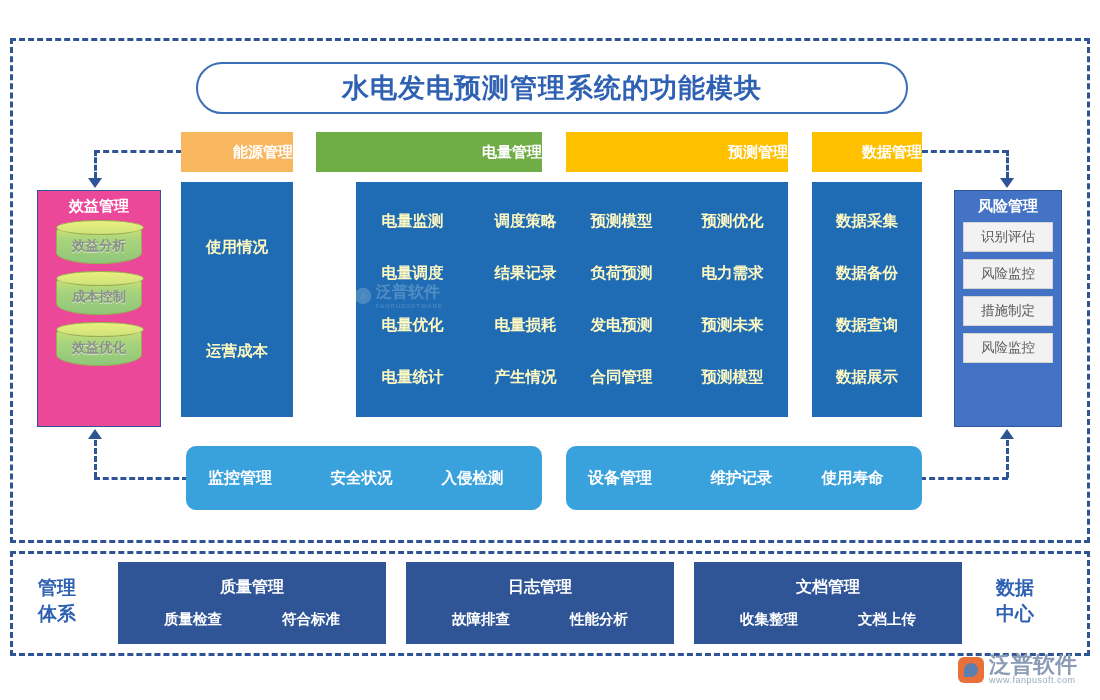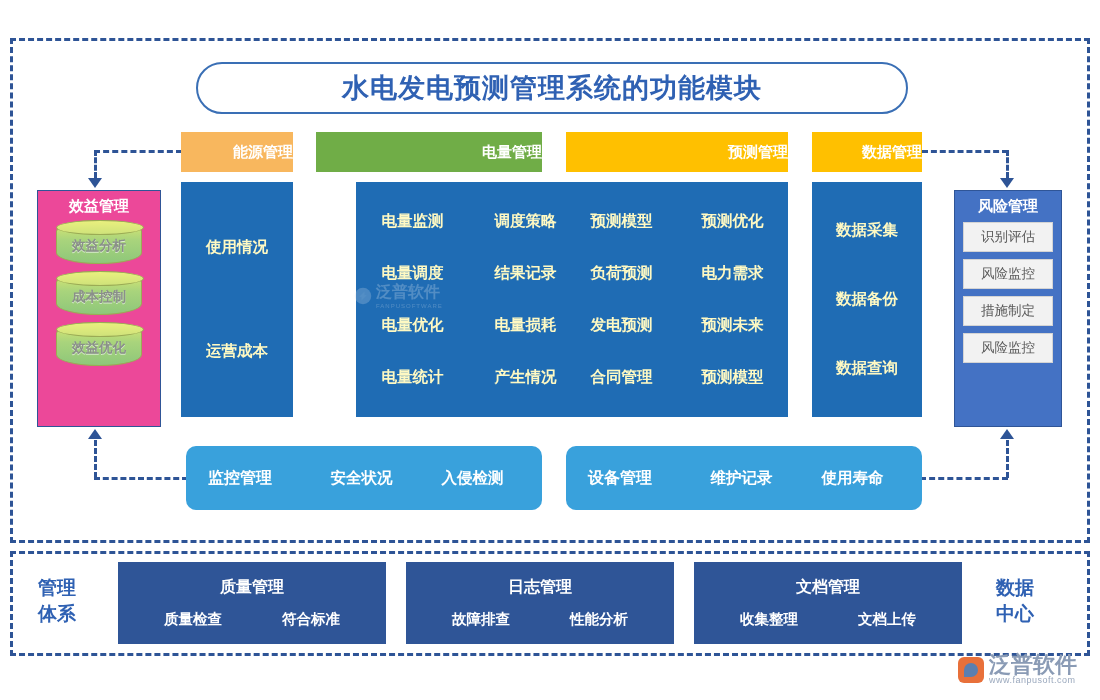--- a/index.html
+++ b/index.html
@@ -304,20 +304,23 @@
 <div class="body-col single" id="body-data">
   <div class="row">
       <div class="cell">数据采集</div>
     </div>
   <div class="row">
       <div class="cell">数据备份</div>
     </div>
   <div class="row">
       <div class="cell">数据查询</div>
     </div>
+  <div class="row">
+      <div class="cell">数据展示</div>
+    </div>
 </div>
 
 <div id="risk-panel">
   <div class="panel-title">风险管理</div>
   <div class="risk-item">识别评估</div>
   <div class="risk-item">风险监控</div>
   <div class="risk-item">措施制定</div>
   <div class="risk-item">风险监控</div>
 </div>
 

